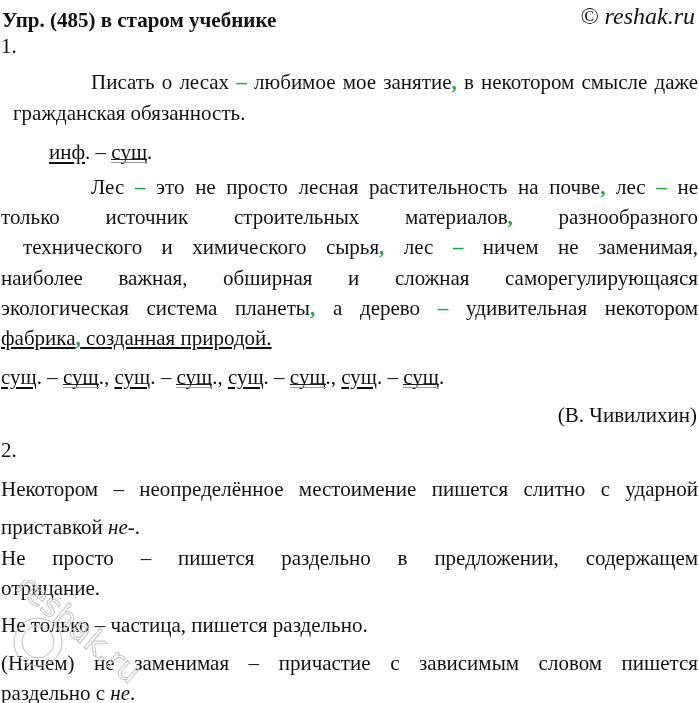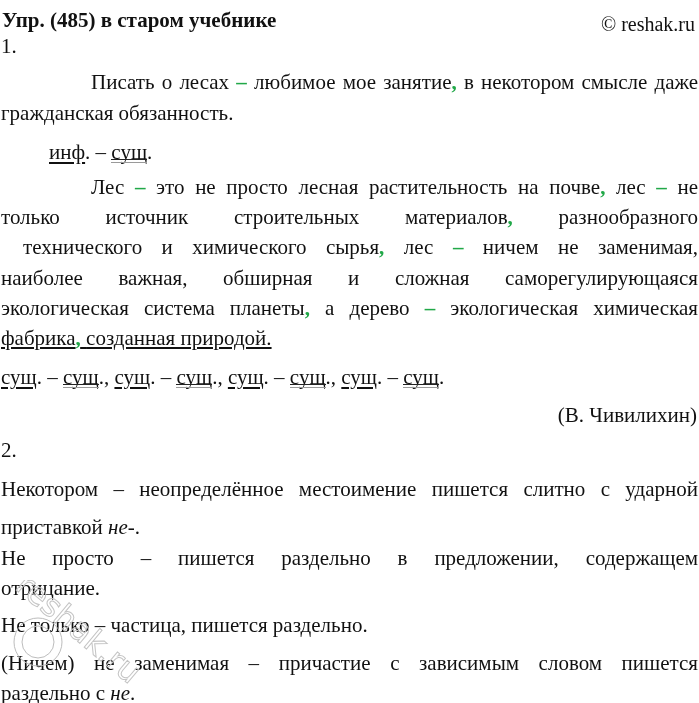--- a/index.html
+++ b/index.html
@@ -4,21 +4,21 @@
 <style>
   html, body { margin: 0; padding: 0; background: #ffffff; }
   body {
     width: 699px; height: 703px; overflow: hidden; position: relative;
     font-family: "Liberation Serif", "DejaVu Serif", serif;
     color: #111111; font-size: 21px;
   }
   .line { position: absolute; left: 1px; right: 1px; white-space: nowrap; line-height: 24px; }
   .just { text-align: justify; text-align-last: justify; white-space: normal; }
   .title { font-weight: bold; font-size: 21px; top: 8px; left: 2px; }
-  .copy { position: absolute; top: 12px; right: 4px; font-size: 20px; line-height: 24px; }
+  .copy { position: absolute; top: 4px; right: 4px; font-size: 24px; line-height: 24px; font-style: italic; }
   .indent { padding-left: 90px; }
   .green { color: #21a848; font-weight: bold; }
   .subj { text-decoration: underline; text-decoration-color: #111; text-underline-offset: 3px; }
   .pred { position: relative; display: inline-block; }
   .pred::after {
     content: ""; position: absolute; left: 0; right: 0; bottom: 1px; height: 4px;
     border-top: 1.5px solid #222; border-bottom: 1.5px solid #9a9a9a; box-sizing: border-box;
   }
   .right { text-align: right; right: 2px; margin-left: 32px; }
   em { font-style: italic; }
@@ -34,21 +34,21 @@
 <div class="copy">© reshak.ru</div>
 
 <div class="line" style="top:34px;">1.</div>
 
 <div class="line indent just" style="top:70px;">
   <span>Писать о лесах</span>
   <span class="green">–</span>
   <span>любимое мое занятие</span><span class="green">,</span>
   <span>в некотором смысле даже</span>
 </div>
-<div class="line" style="top:101px;">гражданская обязанность.</div>
+<div class="line" style="top:101px;padding-left:12px;">гражданская обязанность.</div>
 
 <div class="line" style="top:140px;margin-left:48px;"><span class="subj">инф</span><span>. – </span><span class="pred">сущ</span><span>.</span></div>
 
 <div class="line indent just" style="top:175px;">
   <span>Лес</span>
   <span class="green">–</span>
   <span>это не просто лесная растительность на почве</span><span class="green">,</span>
   <span>лес</span>
   <span class="green">–</span>
   <span>не</span>
@@ -61,21 +61,21 @@
   <span>технического и химического сырья</span><span class="green">,</span>
   <span>лес</span>
   <span class="green">–</span>
   <span>ничем не заменимая,</span>
 </div>
 <div class="line just" style="top:266px;">наиболее важная, обширная и сложная саморегулирующаяся</div>
 <div class="line just" style="top:296px;">
   <span>экологическая система планеты</span><span class="green">,</span>
   <span>а дерево</span>
   <span class="green">–</span>
-  <span>экологическая химическая</span>
+  <span>удивительная некотором</span>
 </div>
 <div class="line" style="top:326px;text-decoration:underline;"><span>фабрика</span><span class="green">,</span> <span>созданная природой.</span></div>
 
 <div class="line" style="top:365px;"><span class="subj">сущ</span><span>. – </span><span class="pred">сущ</span><span>., </span><span class="subj">сущ</span><span>. – </span><span class="pred">сущ</span><span>., </span><span class="subj">сущ</span><span>. – </span><span class="pred">сущ</span><span>., </span><span class="subj">сущ</span><span>. – </span><span class="pred">сущ</span><span>.</span></div>
 
 <div class="line right" style="top:403px;">(В. Чивилихин)</div>
 
 <div class="line" style="top:438px;">2.</div>
 
 <div class="line just" style="top:477px;">Некотором – неопределённое местоимение пишется слитно с ударной</div>

